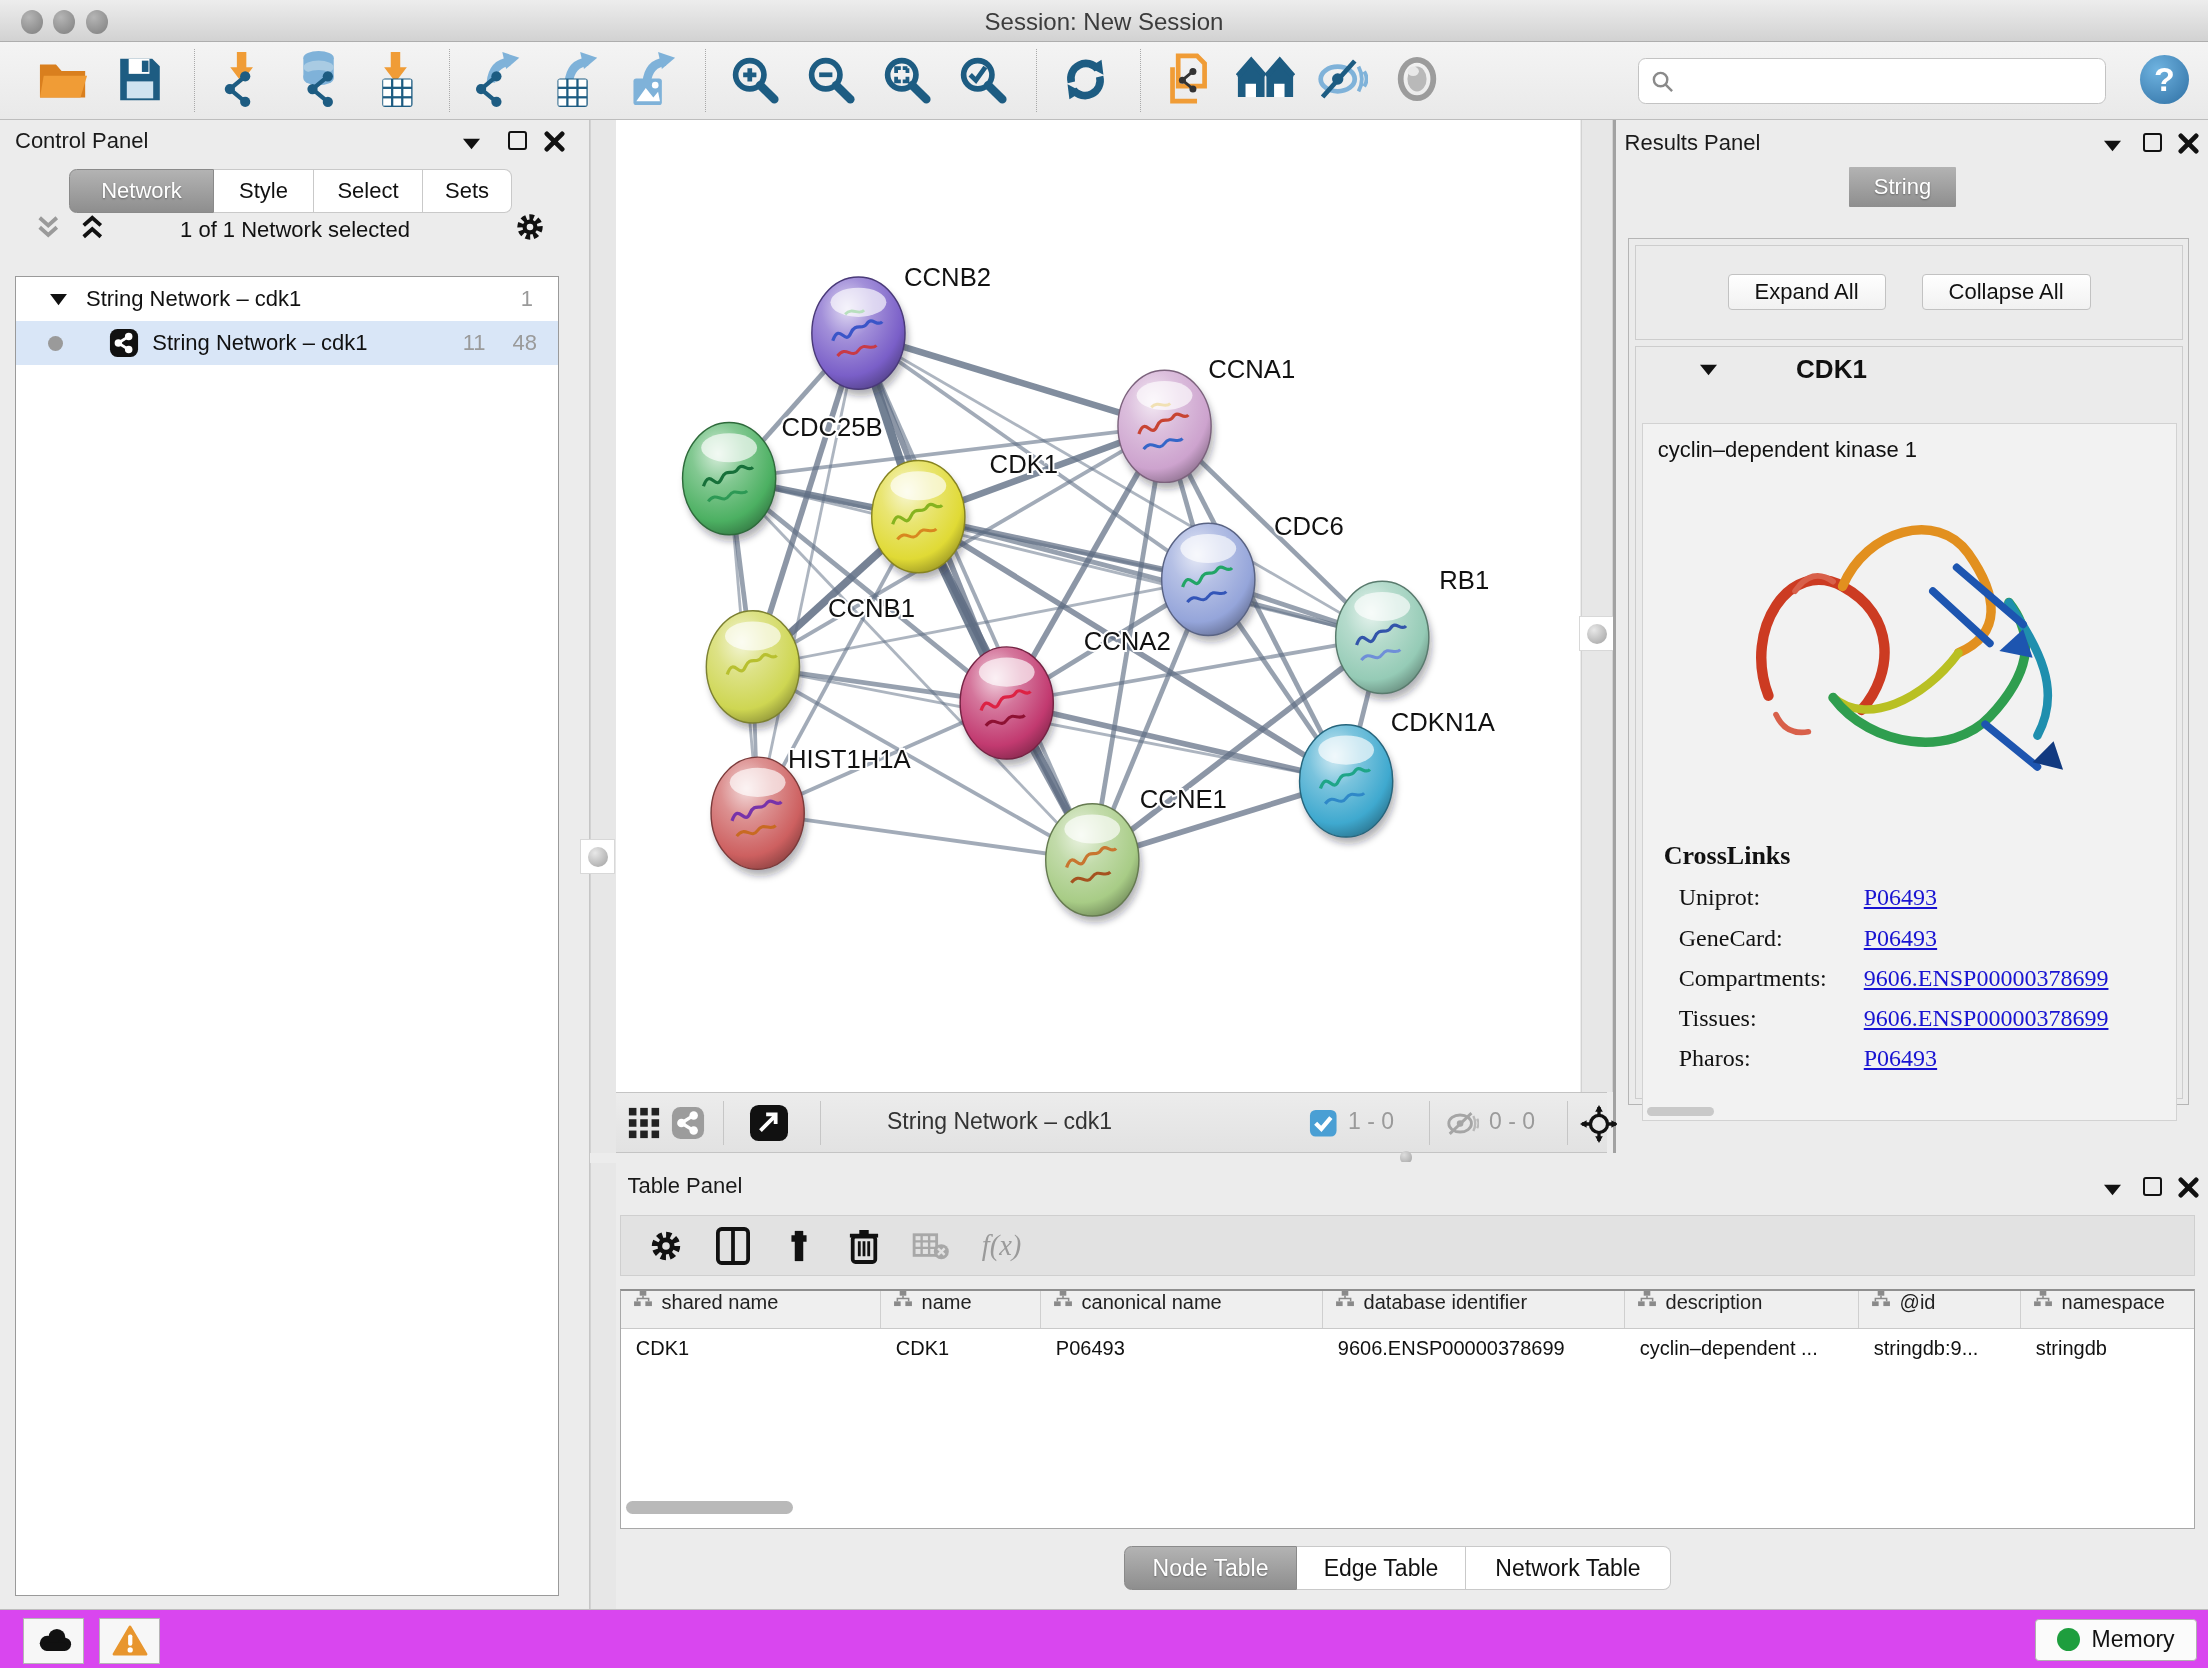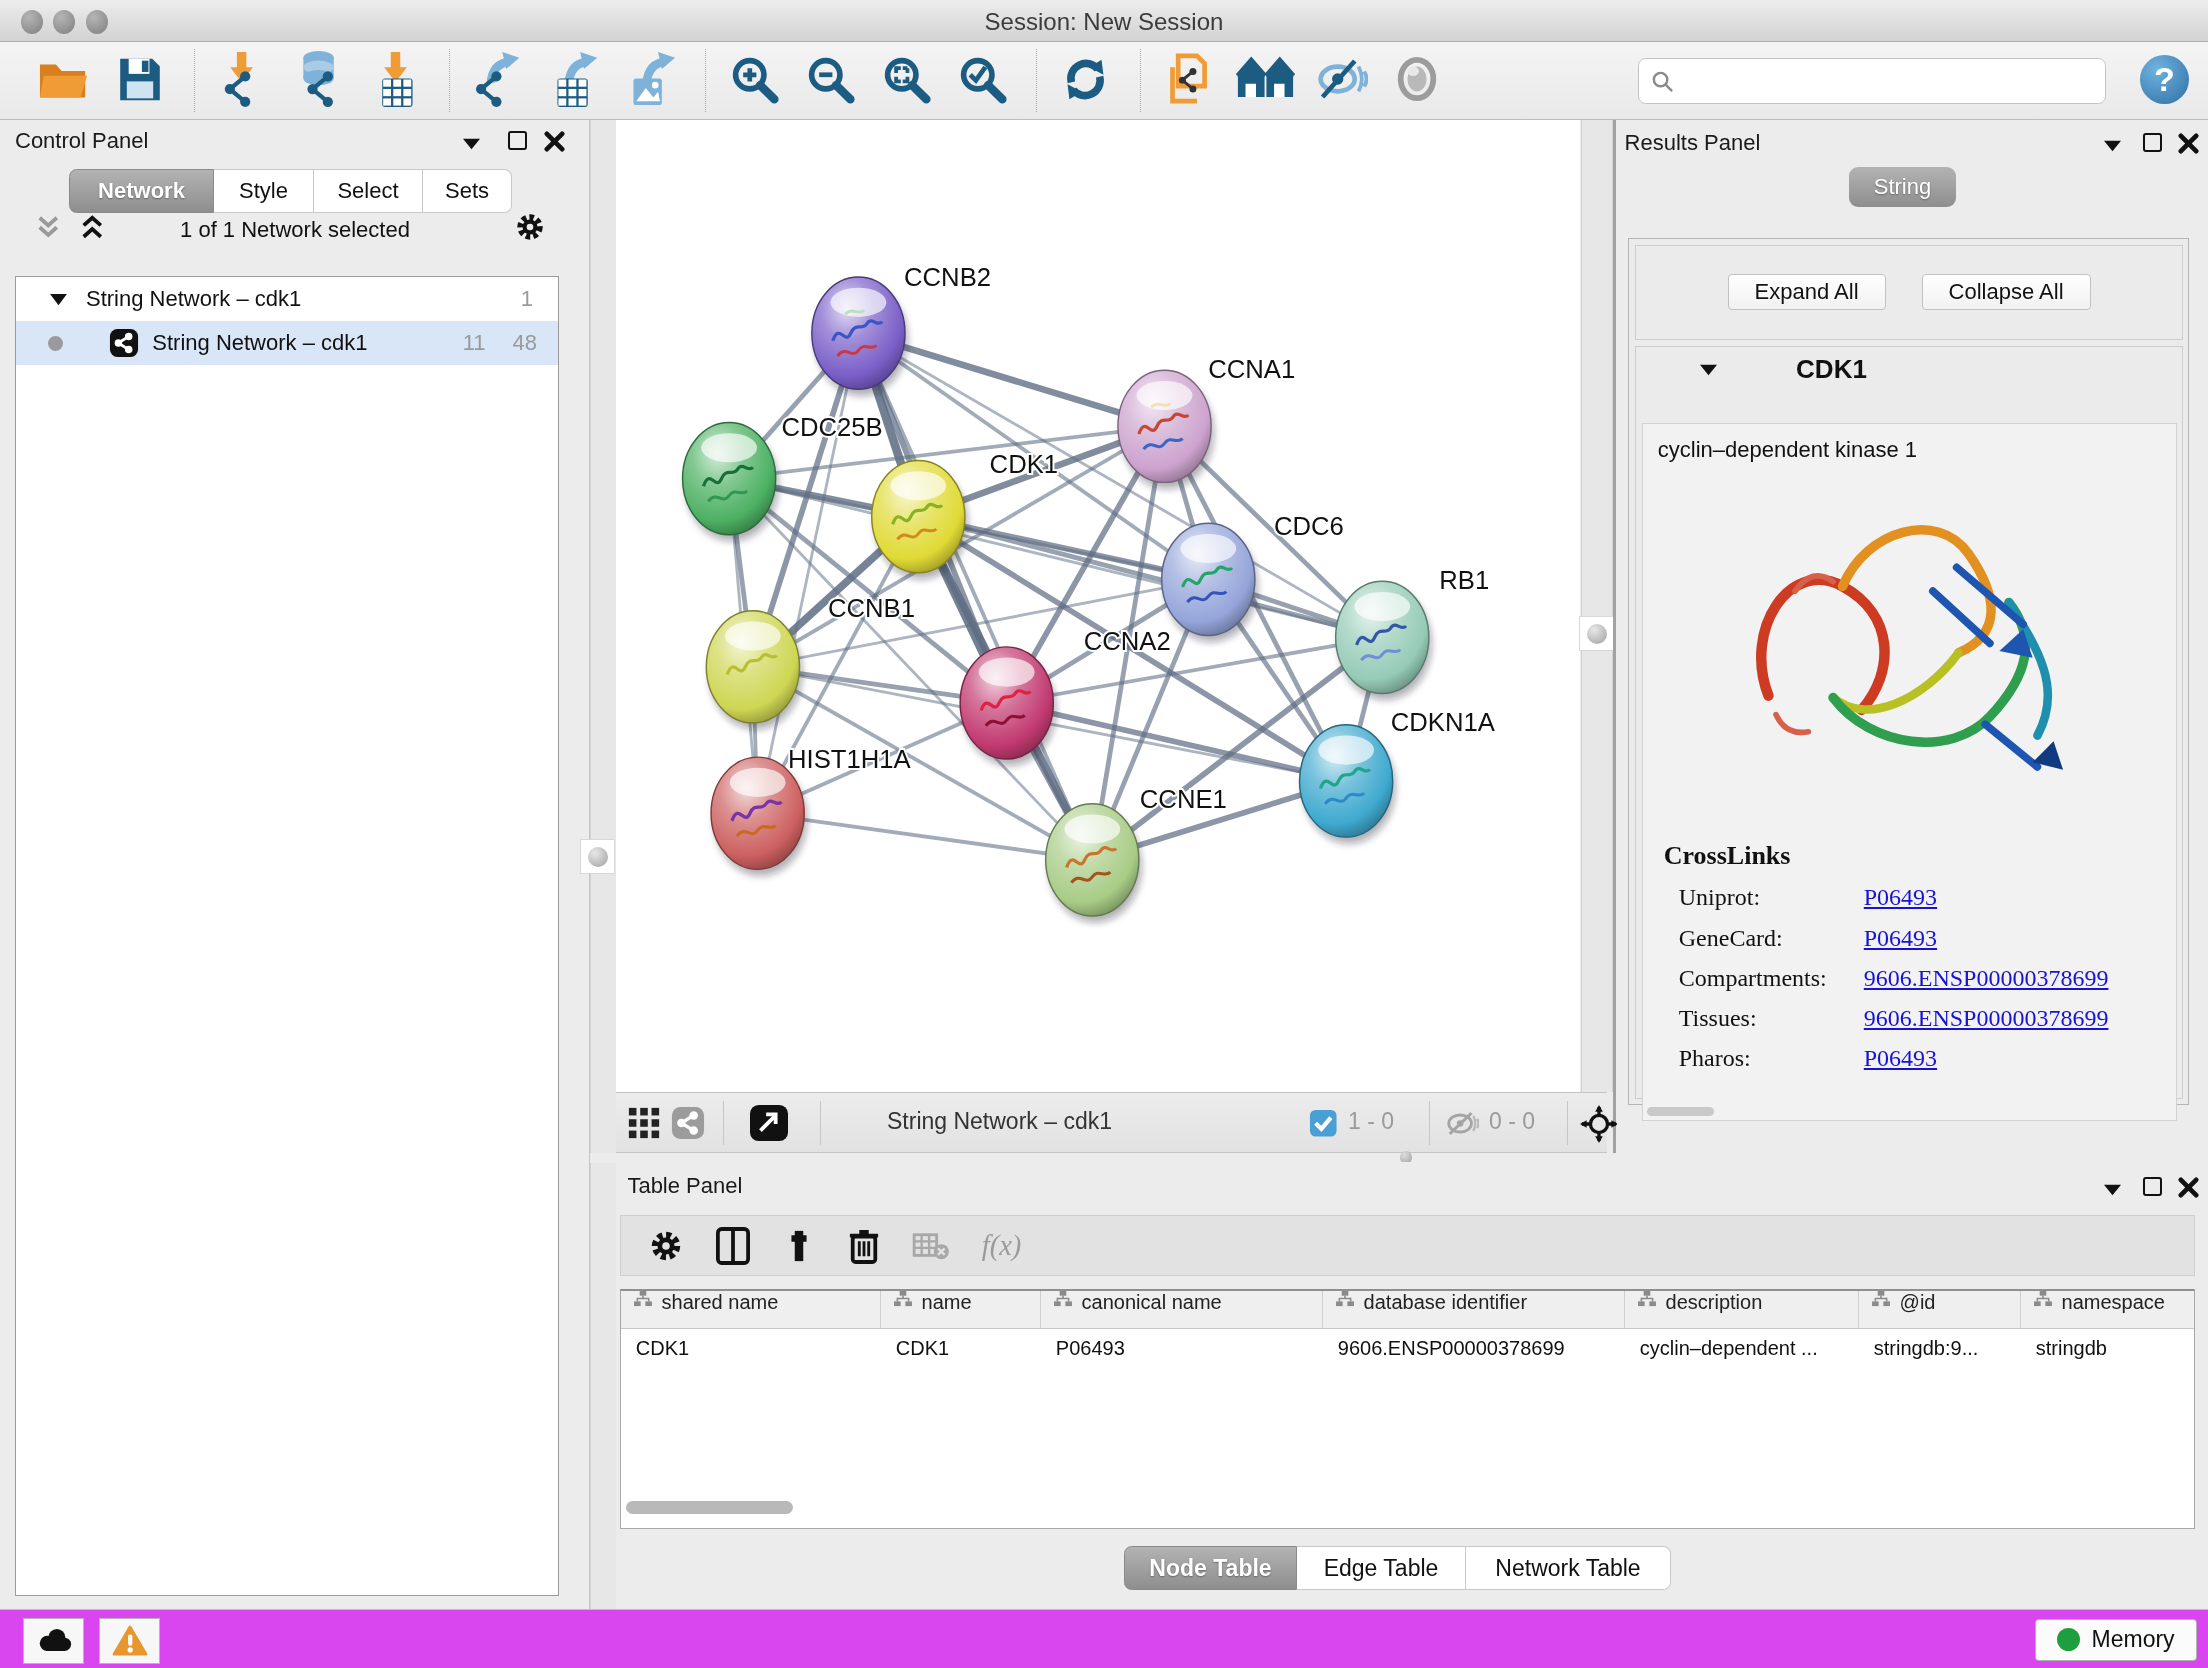--- a/index.html
+++ b/index.html
@@ -29,21 +29,21 @@
   .phead-title{font-size:22px;color:#1a1a1a;}
   .sqicon{display:inline-block;width:19px;height:19px;border:2.9px solid #111;border-radius:2.9px;}
   
   .cpanel{left:0;top:120px;width:590px;height:1489px;background:#ececec;border-right:1px solid #c6c6c6;}
   .tabbar{display:flex;}
   .tab{height:44px;display:flex;align-items:center;justify-content:center;font-size:22px;
     background:#fff;border:1px solid #c9c9c9;border-left:none;}
   .tab:first-child{border-left:1px solid #c9c9c9;border-radius:7.6px 0 0 7.6px;}
   .tab:last-child{border-radius:0 7.6px 7.6px 0;}
   .tab.active{background:linear-gradient(#b3b3b3,#8e8e8e);color:#fff;border-color:#8a8a8a;
-    text-shadow:0 1px 1.9px rgba(0,0,0,.35);font-weight:bold;}
+    text-shadow:0 1px 1.9px rgba(0,0,0,.35);}
   .treebox{position:absolute;left:15px;top:156px;width:544px;height:1320px;background:#fff;
     border:1px solid #9a9a9a;}
   .trow{height:44px;display:flex;align-items:center;font-size:22px;}
   .trow .cnt{color:#9a9a9a;}
   .selrow{background:#d9e6f7;}
   
   .vstrip{background:#e7e7e7;border-left:1px solid #d2d2d2;border-right:1px solid #d2d2d2;}
   .handle{position:absolute;width:35px;height:35px;background:#fff;border:1px solid #d8d8d8;
     display:flex;align-items:center;justify-content:center;}
   .handle i{width:20px;height:20px;border-radius:50%;
@@ -51,21 +51,21 @@
   
   .canvas{left:616px;top:120px;width:964px;height:972px;background:#fff;}
   .cv-toolbar{left:616px;top:1092px;width:991px;height:61px;background:linear-gradient(#ececec,#e2e2e2);
     border-top:1px solid #c4c4c4;border-bottom:1px solid #c4c4c4;}
   .cvsep{position:absolute;top:7.6px;width:0;height:44px;border-left:1px solid #c6c6c6;}
   .cv-title{position:absolute;left:271px;top:15px;font-size:23px;color:#333;}
   .cv-count{position:absolute;top:15px;font-size:23px;color:#9a9a9a;}
   
   .rpanel{left:1617px;top:120px;width:592px;height:1033px;background:#ececec;}
   .rp-darkline{left:1613px;top:120px;width:2.9px;height:1033px;background:#a2a2a2;}
-  .stringtab{position:absolute;left:232px;top:47px;width:107px;height:40px;border-radius:9px;
+  .stringtab{position:absolute;left:232px;top:47px;width:107px;height:40px;border-radius:1px;
     background:linear-gradient(#b3b3b3,#8e8e8e);color:#fff;font-size:22px;display:flex;
     align-items:center;justify-content:center;text-shadow:0 1px 1.9px rgba(0,0,0,.35);}
   .rbox{position:absolute;left:11.4px;top:118px;width:561px;height:867px;background:#ebebeb;
     border:1px solid #b5b5b5;}
   .rbtnrow{position:absolute;left:5.7px;top:5.7px;width:548px;height:95px;border:1px solid #cdcdcd;
     display:flex;align-items:center;justify-content:center;gap:36px;}
   .rbtn{height:36px;padding:0 26px;background:linear-gradient(#fff,#f1f1f1);border:1px solid #c2c2c2;
     border-radius:4px;font-size:22px;display:flex;align-items:center;}
   .rsection{position:absolute;left:5.7px;top:107px;width:548px;height:753px;border:1px solid #cdcdcd;}
   .rsec-head{height:44px;display:flex;align-items:center;}

